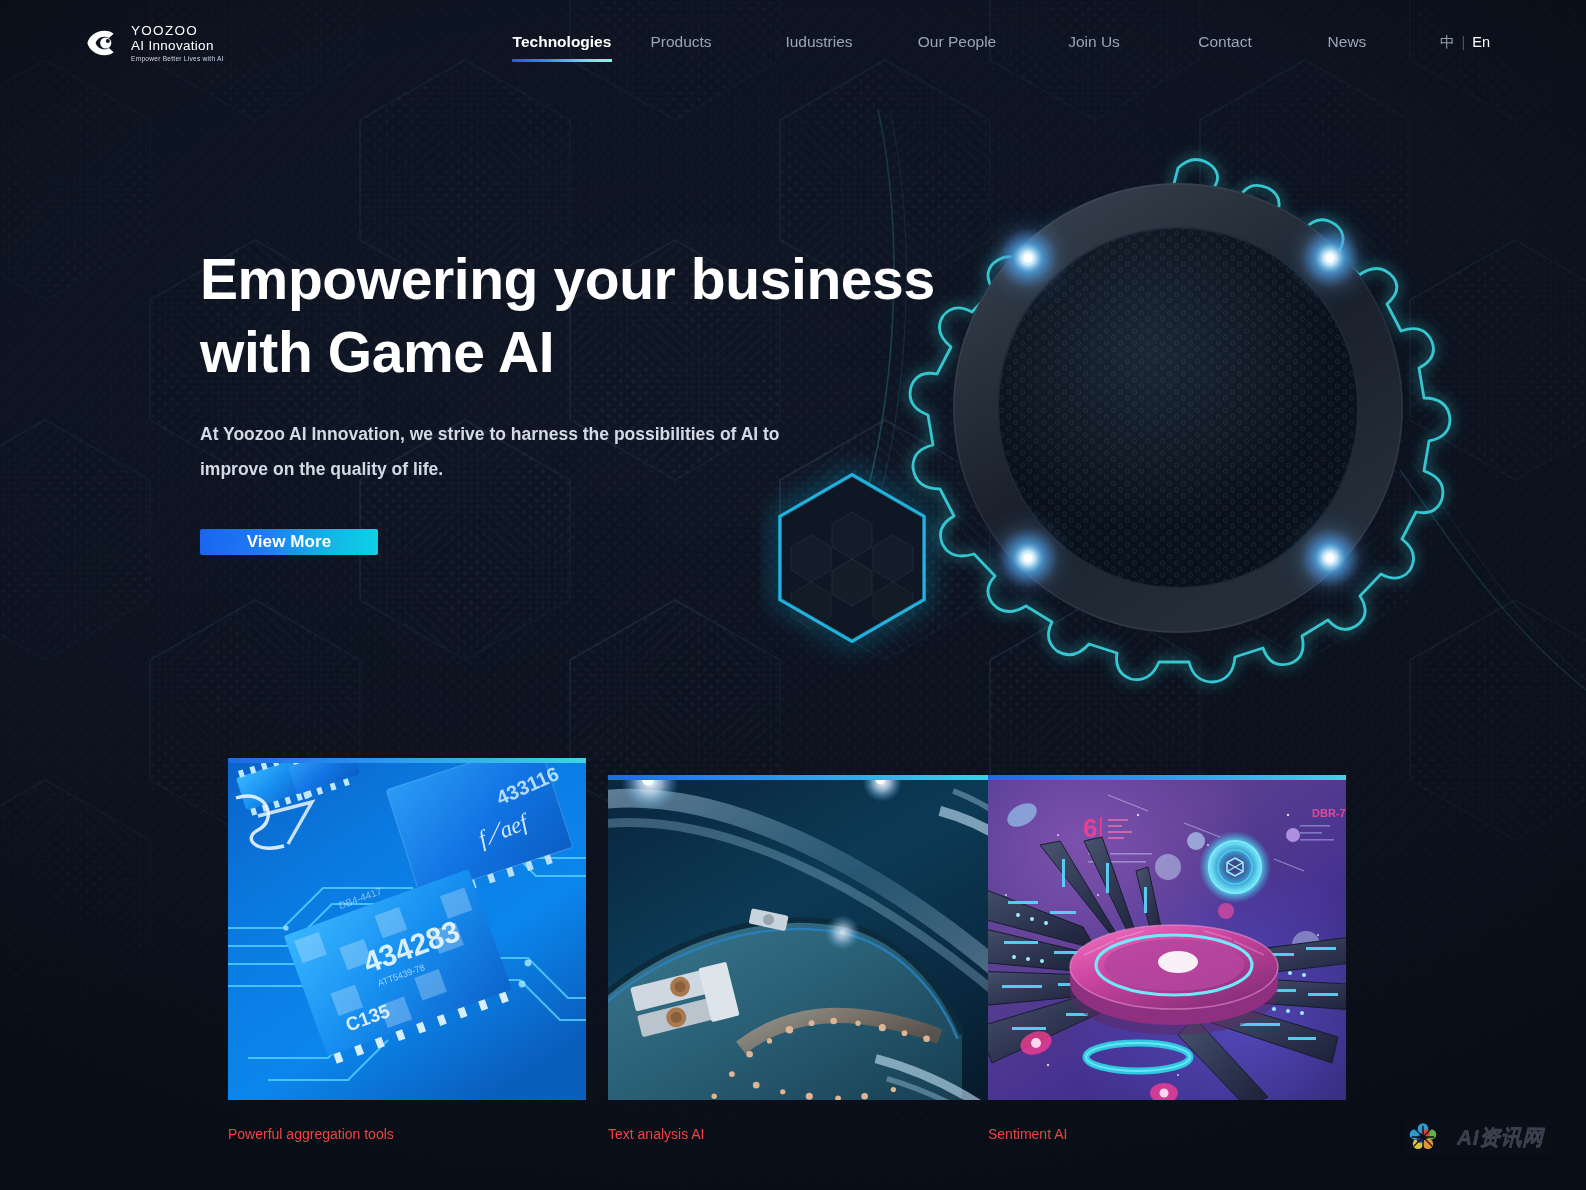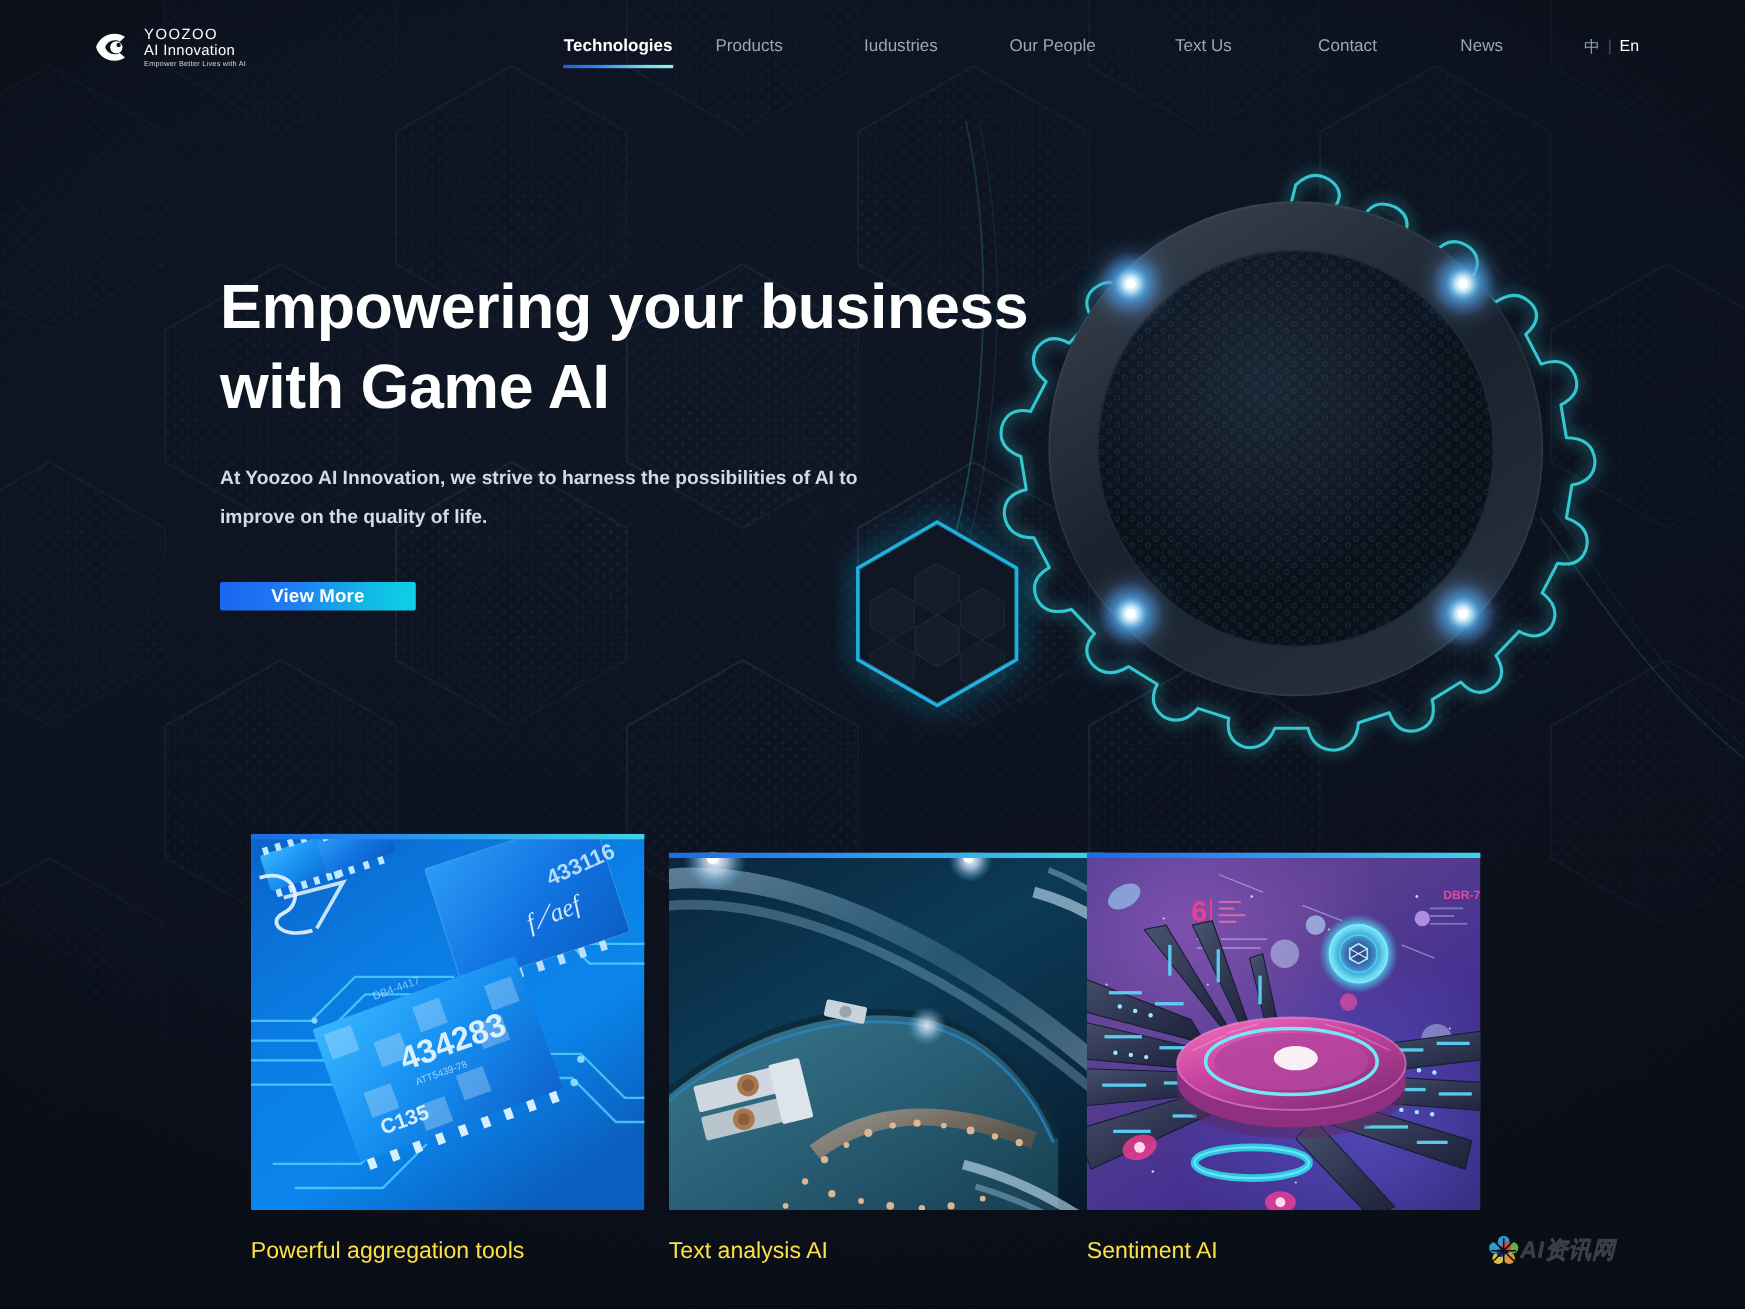--- a/index.html
+++ b/index.html
@@ -110,28 +110,28 @@
   .card{ position:absolute; }
   .card-imgwrap{ position:relative; width:100%; overflow:hidden; }
   .card-topbar{
     position:absolute; top:0; left:0; right:0; height:5px;
     background:linear-gradient(90deg,#1e6ae6 0%,#2a93ee 40%,#3fd3e6 100%);
     z-index:3;
   }
   .card-img{ width:100%; height:100%; display:block; }
   .card-title{
     margin-top:26px;
-    font-size:21px; color:#fde047; font-weight:400;
+    font-size:14px; color:#ef4444; font-weight:400;
     white-space:nowrap;
   }
 
   
   .watermark{
-    position:absolute; left:1348px; top:1118px;
-    display:flex; gap:0;
+    position:absolute; left:1404px; top:1118px;
+    display:flex; align-items:center; gap:19px;
     background:rgba(12,16,26,.55);
     padding:4px 7px 4px 4px;
     z-index:60; opacity:.92;
   }
   .wm-txt{
     font-size:21px; font-weight:700; font-style:italic;
     color:#3c4452; letter-spacing:.5px;
     text-shadow:0 1px 0 rgba(180,190,205,.35);
   }
 </style>
@@ -329,21 +329,21 @@
       <div class="nav-item" style="width:138px;">
         <span>Products</span>
       </div>
       <div class="nav-item" style="width:138px;">
         <span>Iudustries</span>
       </div>
       <div class="nav-item" style="width:138px;">
         <span>Our People</span>
       </div>
       <div class="nav-item" style="width:136px;">
-        <span>Text Us</span>
+        <span>Join Us</span>
       </div>
       <div class="nav-item" style="width:126px;">
         <span>Contact</span>
       </div>
       <div class="nav-item" style="width:118px;">
         <span>News</span>
       </div>
     </nav>
 
     <div class="lang">

